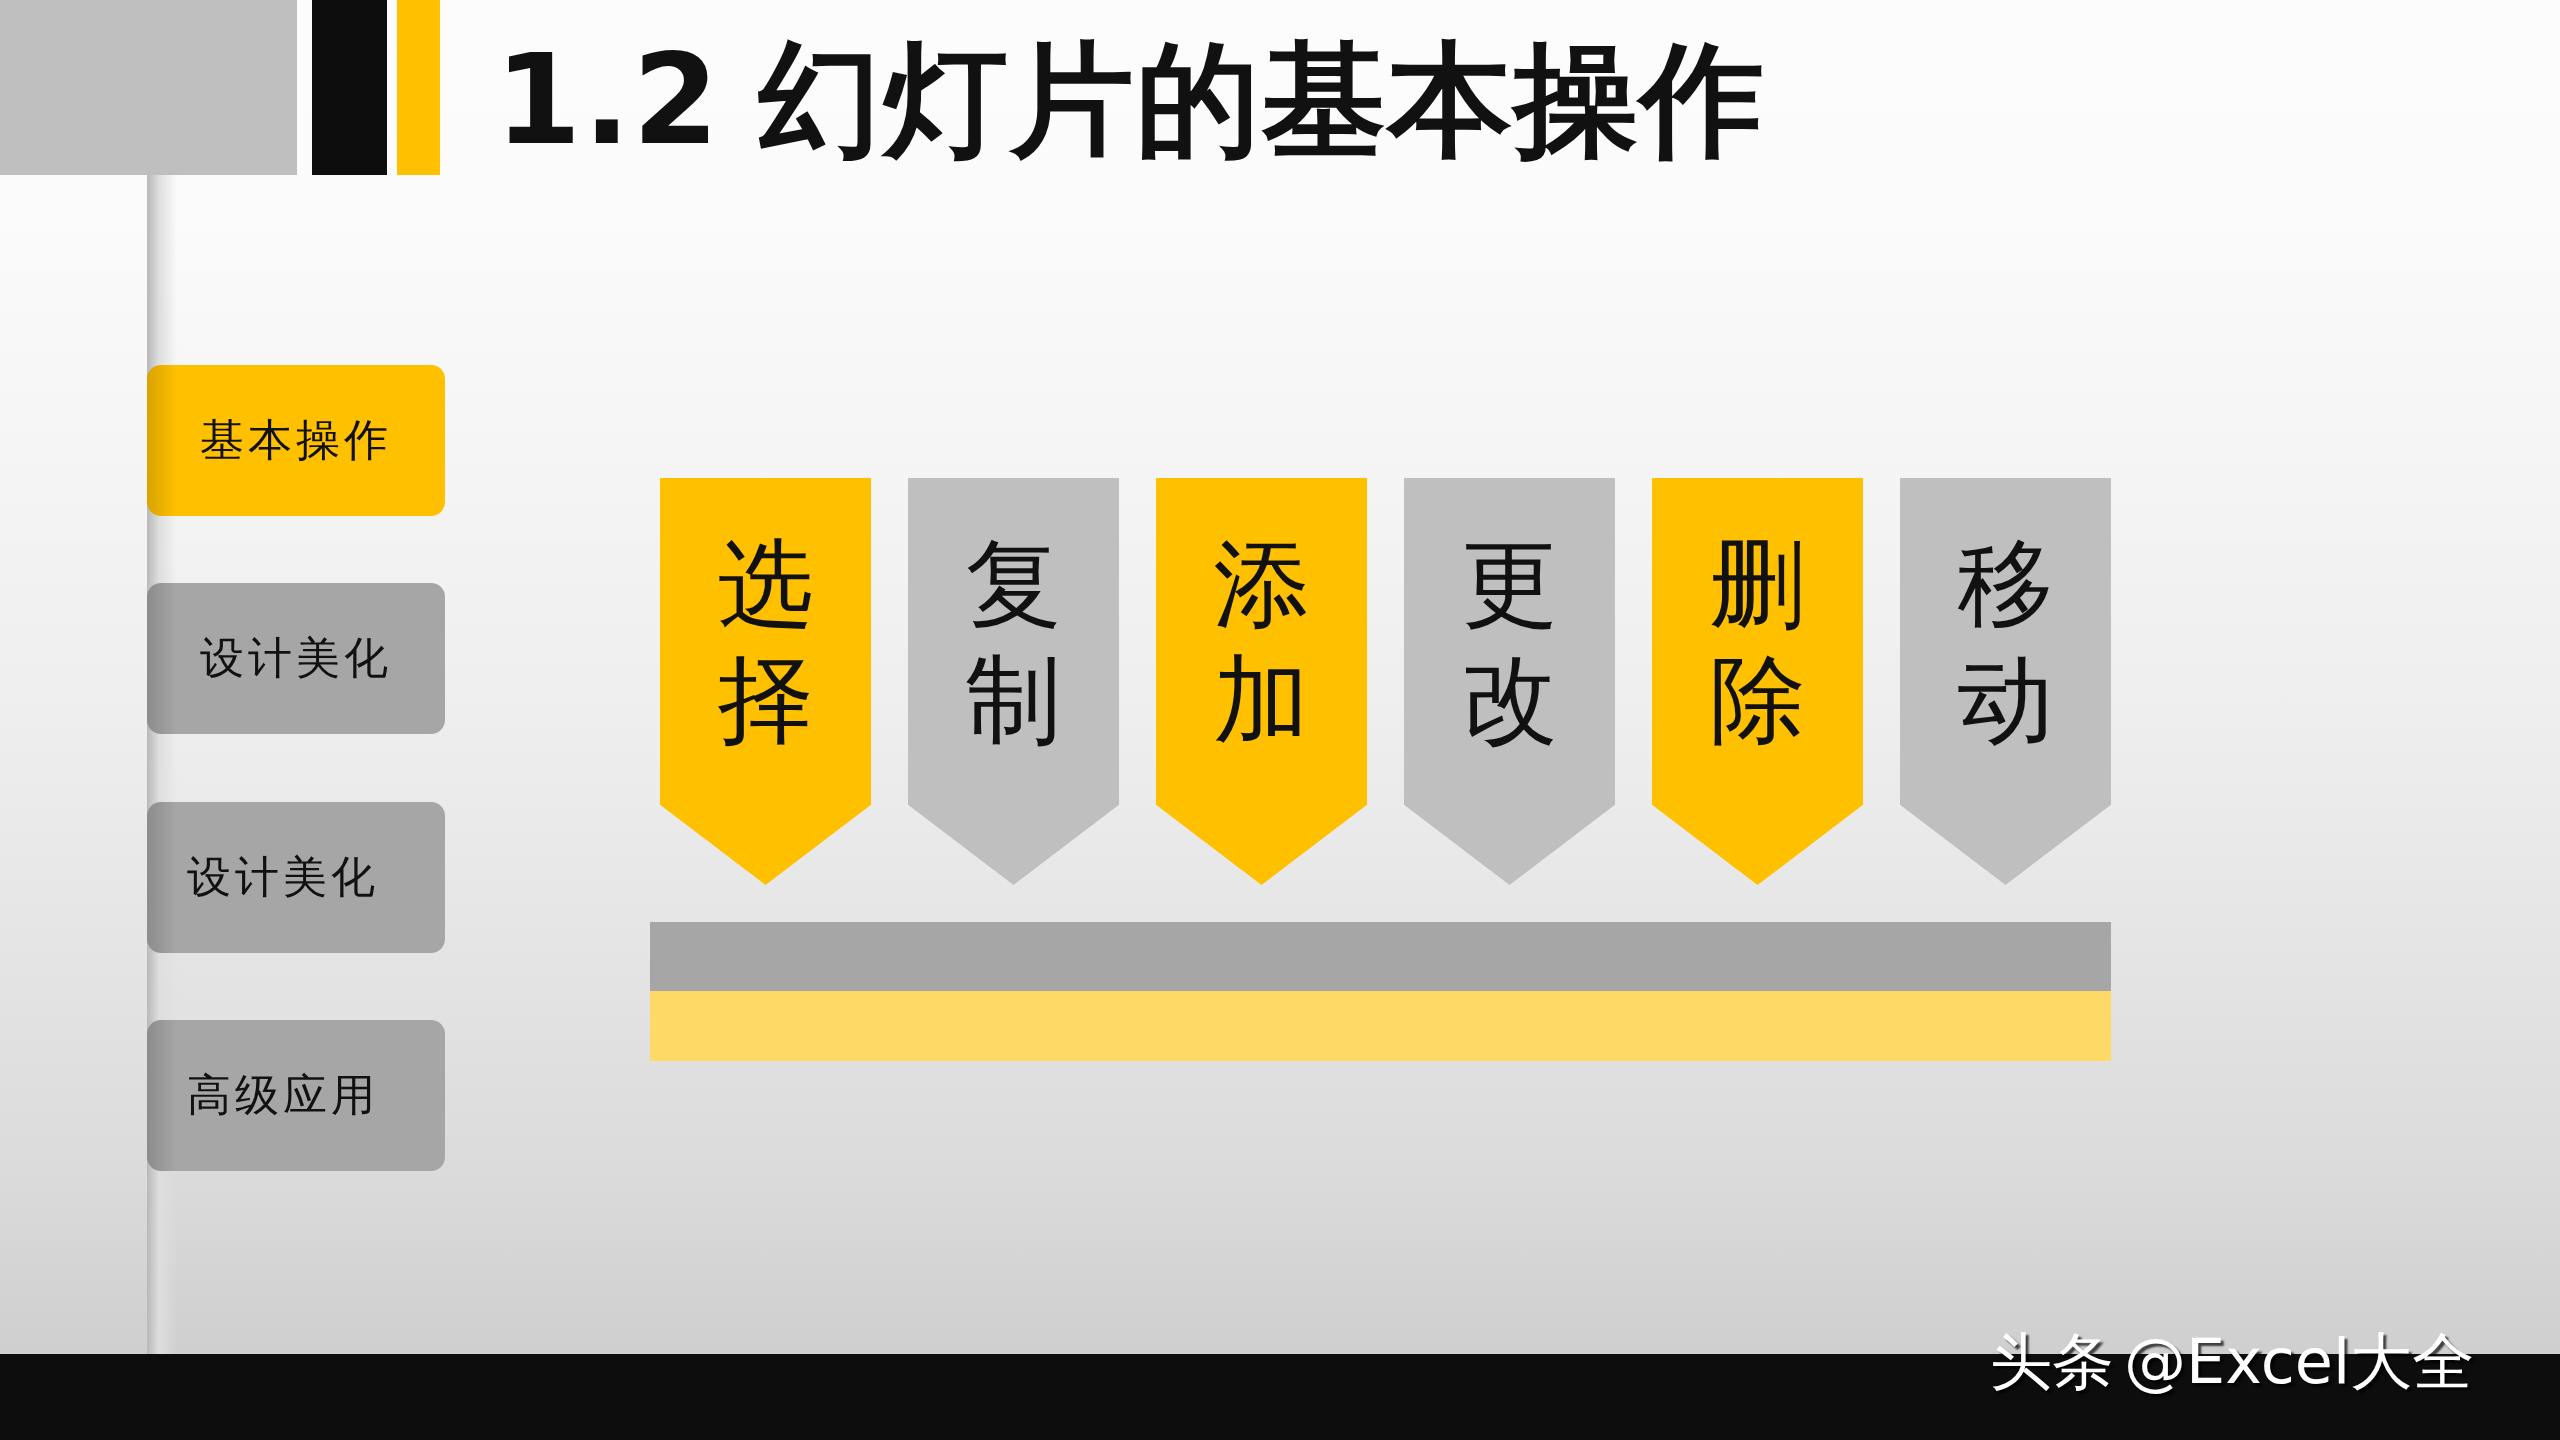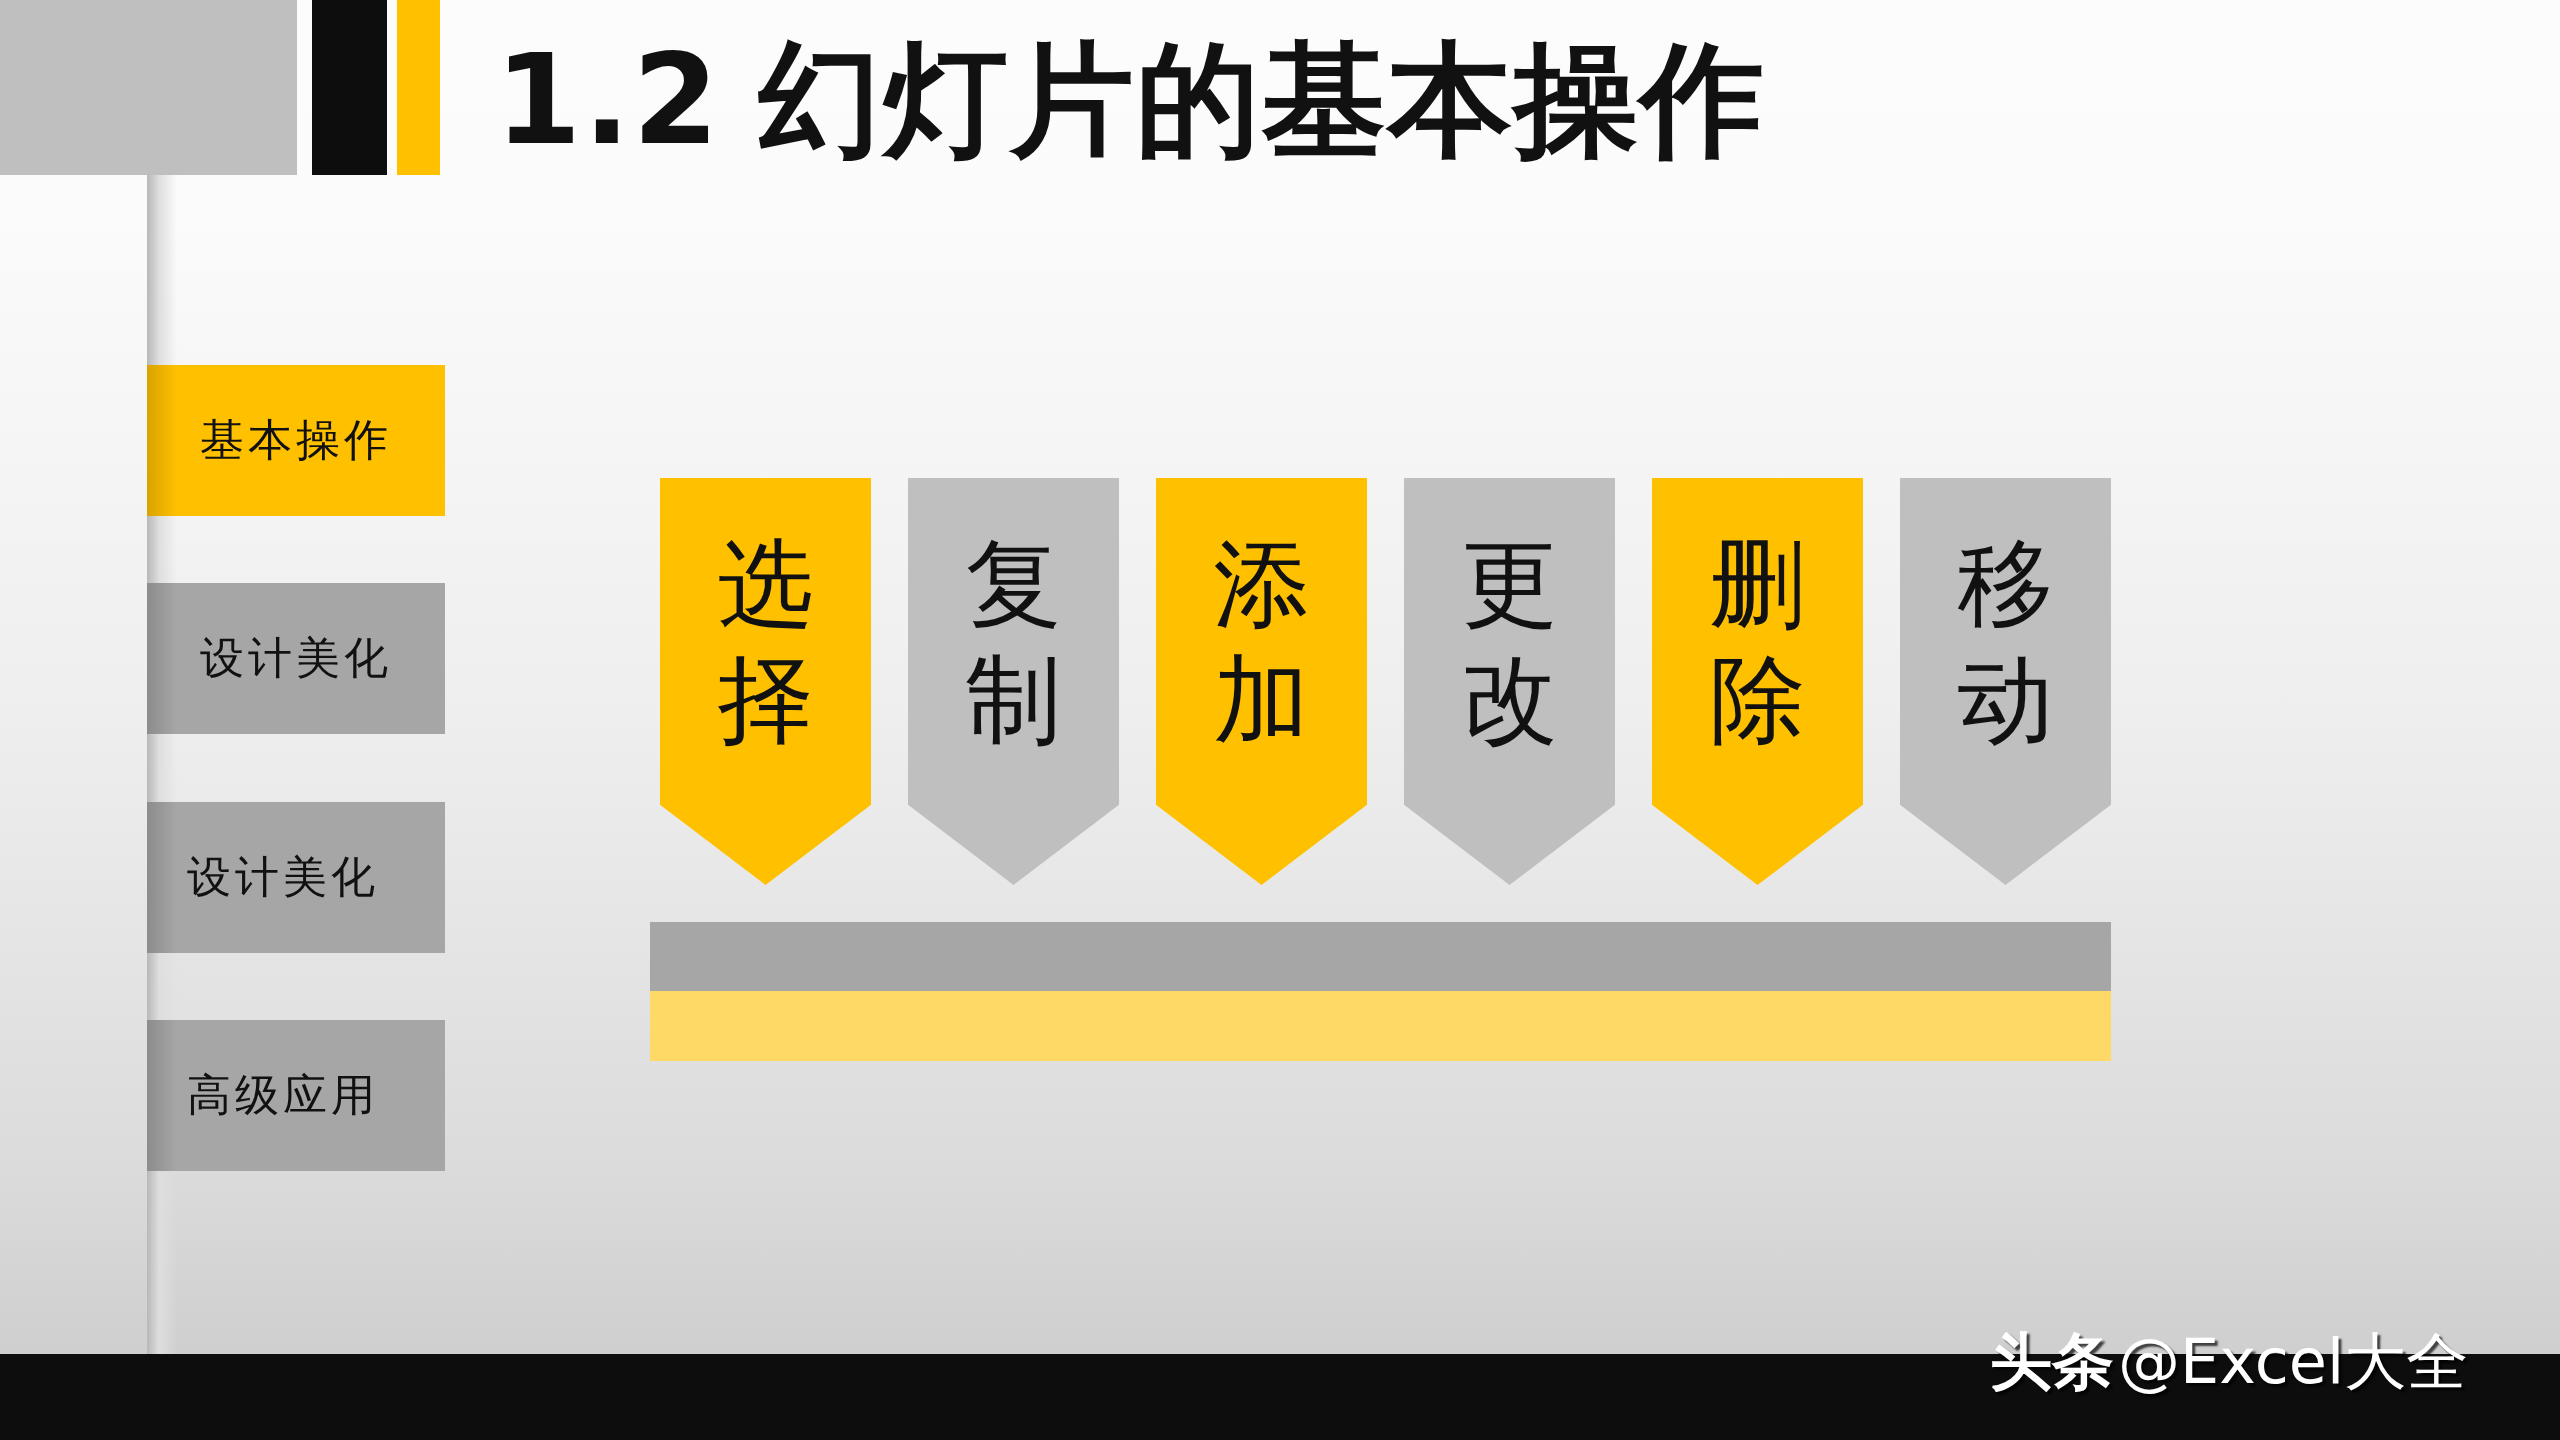--- a/index.html
+++ b/index.html
@@ -18,20 +18,21 @@
   .title .num { margin-right:37px; }
   .side-shadow {
     position:absolute; left:147px; top:175px; width:30px; height:1180px;
     background: linear-gradient(to right, #b8b8b8 0%, #dedede 40%, rgba(240,240,240,0) 100%);
   }
   .side-item {
     position:absolute; left:147px; width:298px; height:151px;
     display:flex; align-items:center; justify-content:center;
     font-size:44px; color:#111; letter-spacing:4px; box-sizing:border-box;
     background: linear-gradient(to right, #8c8c8c 0px, #a6a6a6 30px, #a6a6a6 100%);
+    border-radius: 14px;
   }
   .side-item.active {
     background: linear-gradient(to right, #d9a300 0px, #ffc000 30px, #ffc000 100%);
   }
   .side-item span { display:block; }
   .arrow {
     position:absolute; top:478px; width:211px; height:407px;
     clip-path: polygon(0 0, 100% 0, 100% 80.3%, 50% 100%, 0 80.3%);
     display:flex; flex-direction:column; align-items:center;
   }
@@ -42,21 +43,21 @@
   }
   .arrow .ch.first { margin-top:48px; }
   .bar-gray { position:absolute; left:650px; top:922px; width:1461px; height:69px; background:#a6a6a6; }
   .bar-yellow { position:absolute; left:650px; top:991px; width:1461px; height:70px; background:#ffd966; }
   .footer { position:absolute; left:0; top:1354px; width:2560px; height:86px; background:#0d0d0d; }
   .watermark {
     position:absolute; left:1990px; top:1322px; height:80px; line-height:80px;
     font-size:62px; color:#fff; white-space:nowrap;
     text-shadow: 3px 3px 2px rgba(0,0,0,0.7);
   }
-  .watermark .brand { font-weight:bold; margin-right:4px;text-align:right; }
+  .watermark .brand { font-weight:normal; margin-right:10px;text-align:right; }
 </style>
 </head>
 <body>
 
 <div class="hdr-gray"></div>
 <div class="hdr-black"></div>
 <div class="hdr-yellow"></div>
 <div class="title">
   <span class="num">1.2</span><span>幻灯片的基本操作</span>
 </div>

